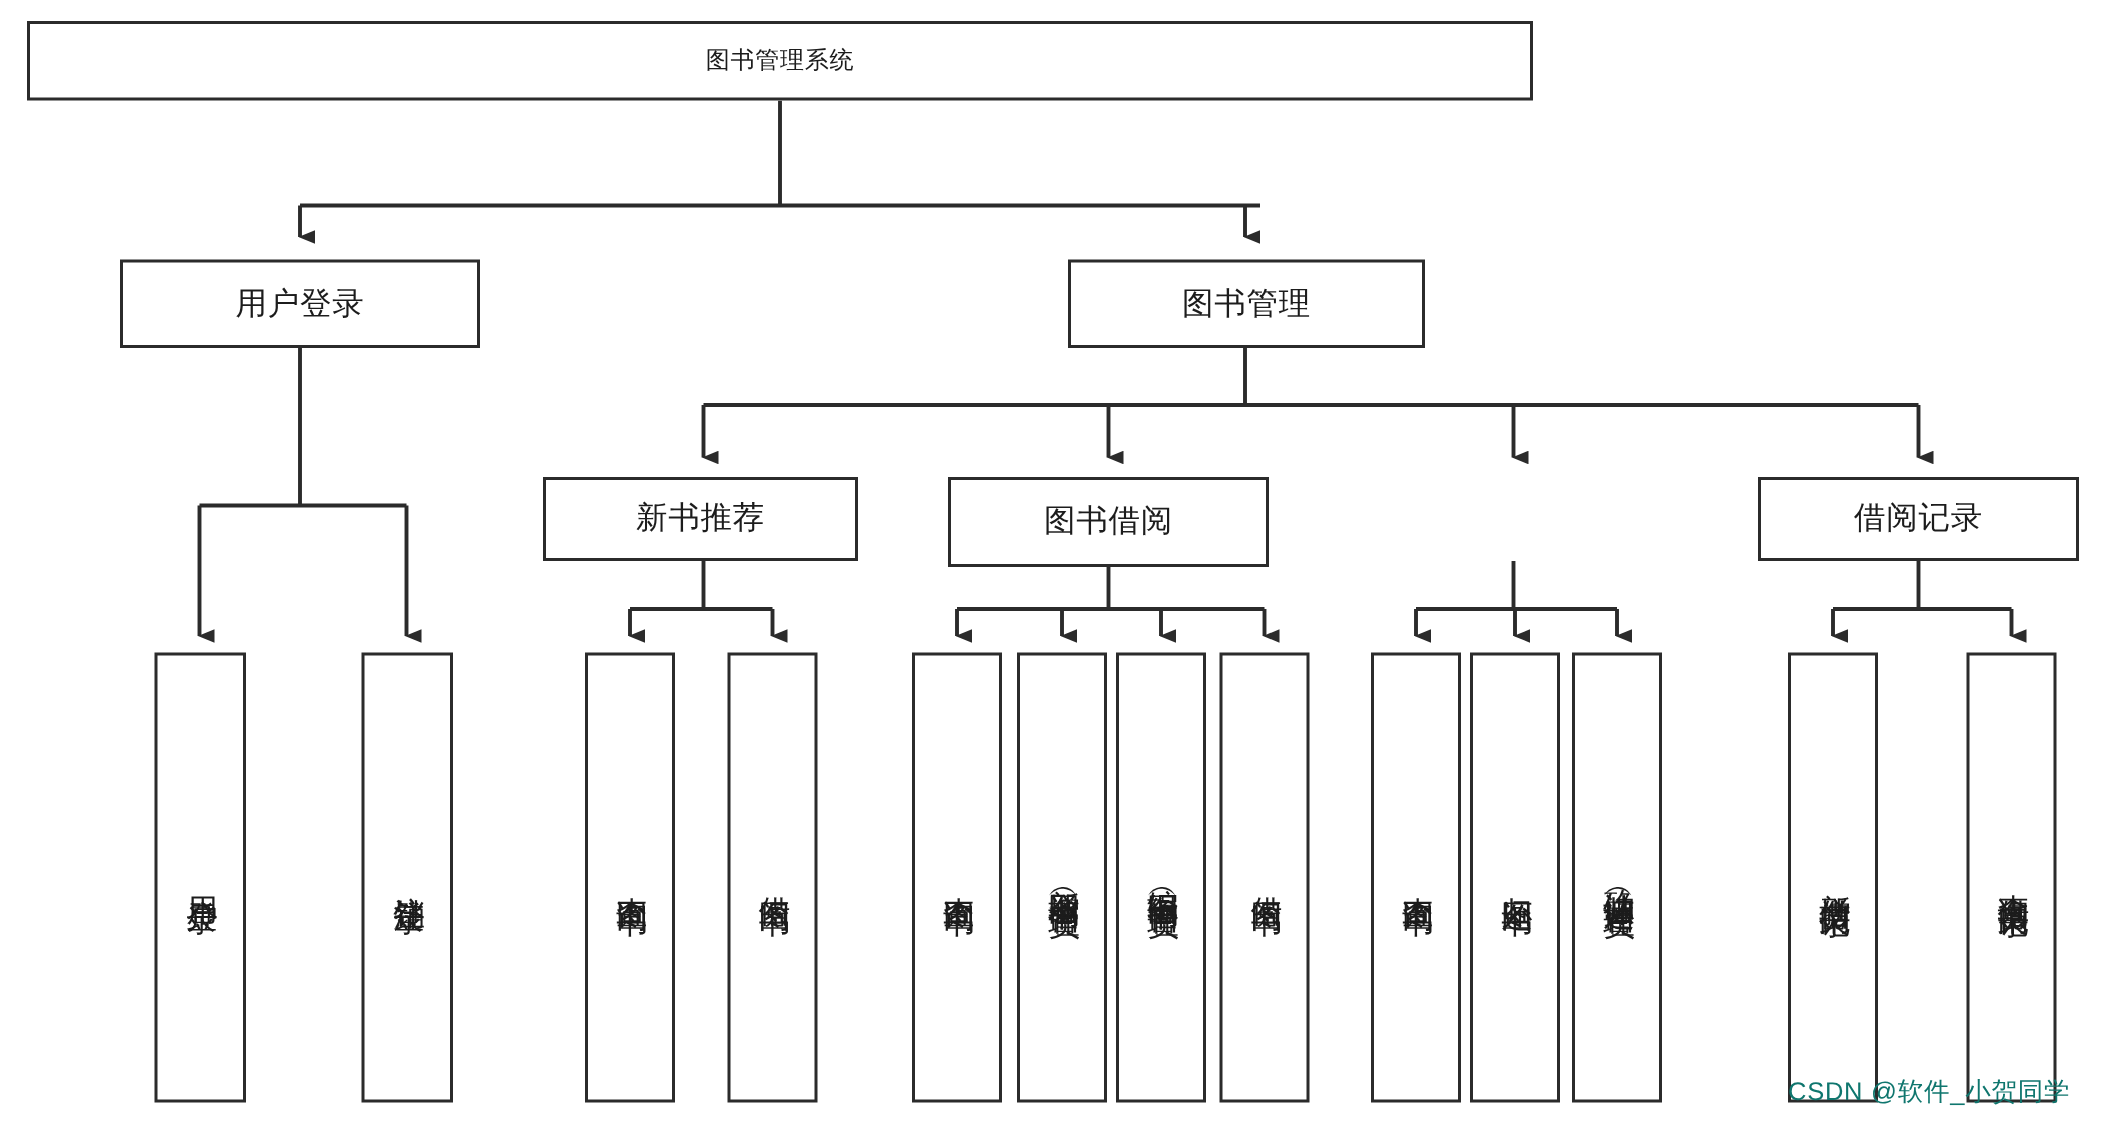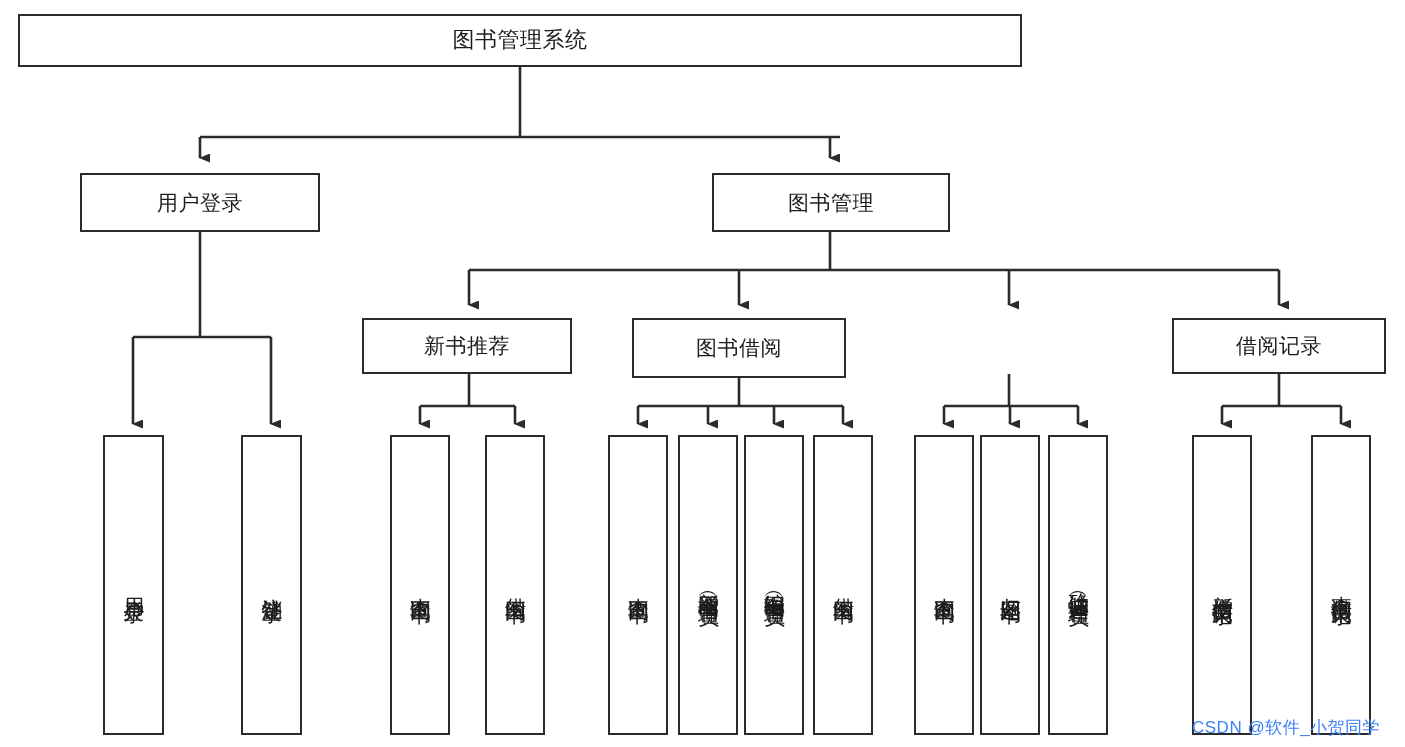--- a/index.html
+++ b/index.html
@@ -36,40 +36,40 @@
     justify-content: center;
     color: #1c1c1c;
   }
   .node-h {
     font-size: 21px;
     letter-spacing: 0.5px;
     line-height: 1.2;
     white-space: nowrap;
   }
   .node-root {
-    font-size: 22px;
+    font-size: 16px;
   }
   .node-v {
     writing-mode: vertical-rl;
     text-orientation: upright;
     font-size: 21px;
     letter-spacing: 2px;
     line-height: 1.18;
     padding: 4px 0;
     text-align: center;
   }
   .node-v .vtext {
     writing-mode: vertical-rl;
     text-orientation: upright;
     display: block;
   }
   .watermark {
     position: absolute;
     font-size: 17px;
-    color: #3b82f6;
+    color: #0f766e;
     white-space: nowrap;
     letter-spacing: 0.5px;
   }
 </style>
 </head>
 <body>
 
 <div id="diagram-root">
 
   <svg id="edges-layer" viewBox="0 0 1405 747" width="1405" height="747" xmlns="http://www.w3.org/2000/svg">

